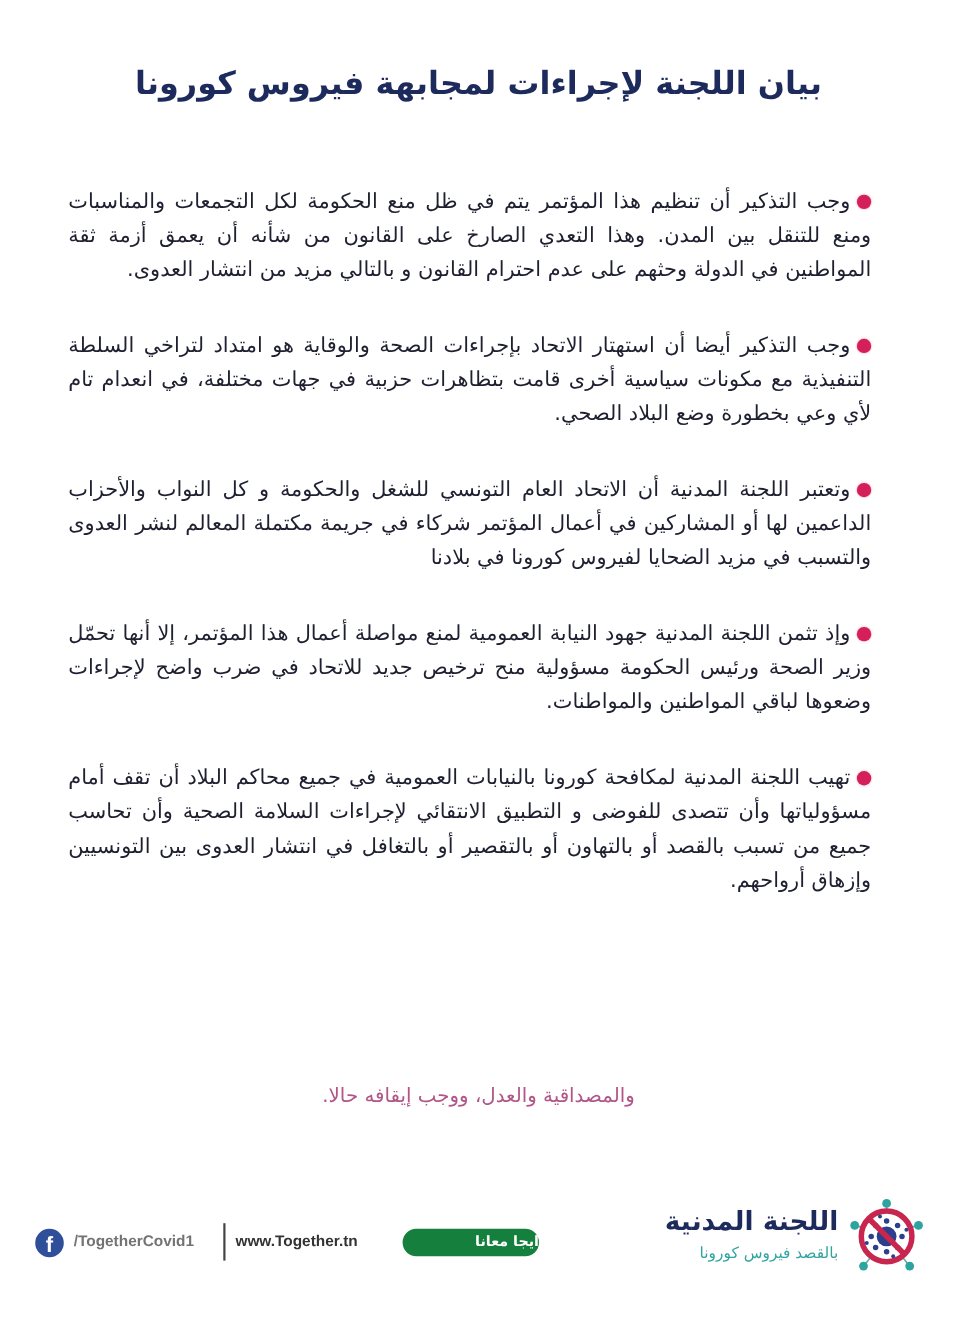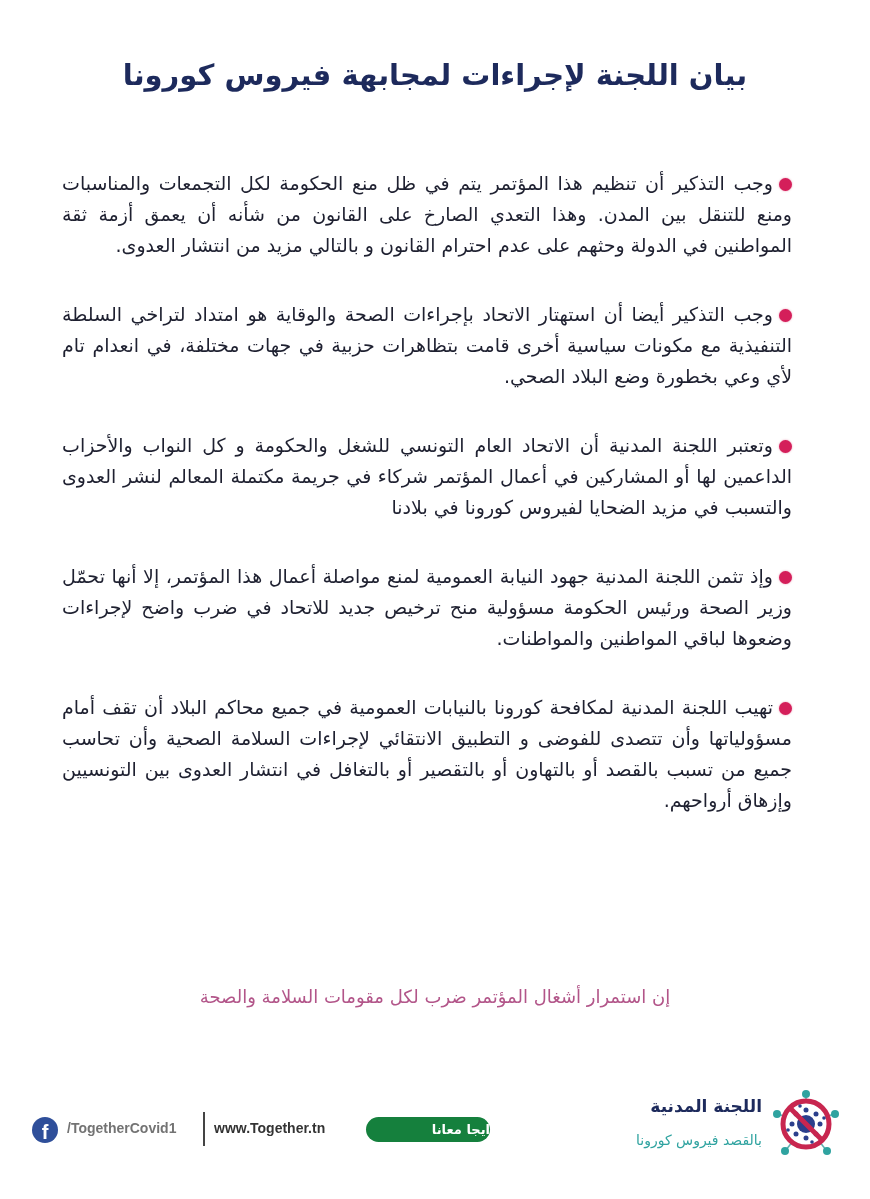--- a/index.html
+++ b/index.html
@@ -144,21 +144,21 @@
       position: absolute;
       right: 0;
       top: 0;
       width: 68px;
       height: 68px;
     }
     .logo-title {
       position: absolute;
       right: 78px;
       top: 6px;
-      font-size: 17px;
+      font-size: 24px;
       font-weight: bold;
       color: #1d2a5c;
       white-space: nowrap;
       direction: rtl;
       margin-left: 48px;
     }
     .logo-sub {
       position: absolute;
       right: 78px;
       top: 42px;
@@ -186,21 +186,21 @@
   </p>
   <p class="para">
     <span class="bullet"></span><span>وإذ تثمن اللجنة المدنية جهود النيابة العمومية لمنع مواصلة أعمال هذا المؤتمر، إلا أنها تحمّل وزير الصحة ورئيس الحكومة مسؤولية منح ترخيص جديد للاتحاد في ضرب واضح لإجراءات وضعوها لباقي المواطنين والمواطنات.</span>
   </p>
   <p class="para">
     <span class="bullet"></span><span>تهيب اللجنة المدنية لمكافحة كورونا بالنيابات العمومية في جميع محاكم البلاد أن تقف أمام مسؤولياتها وأن تتصدى للفوضى و التطبيق الانتقائي لإجراءات السلامة الصحية وأن تحاسب جميع من تسبب بالقصد أو بالتهاون أو بالتقصير أو بالتغافل في انتشار العدوى بين التونسيين وإزهاق أرواحهم.</span>
   </p>
 </div>
 
 <div class="closing">
-  <div>إن استمرار أشغال المؤتمر ضرب لكل مقومات السلامة والصحة</div>
+  <div>والمصداقية والعدل، ووجب إيقافه حالا.</div>
 </div>
 
 <div class="footer" dir="ltr">
   <a class="fb"><span>f</span></a>
   <a class="fb-handle">/TogetherCovid1</a>
   <div class="vdivider"></div>
   <a class="website">www.Together.tn</a>
   <button class="cta">ايجا معانا</button>
 
   <div class="logo-block">

